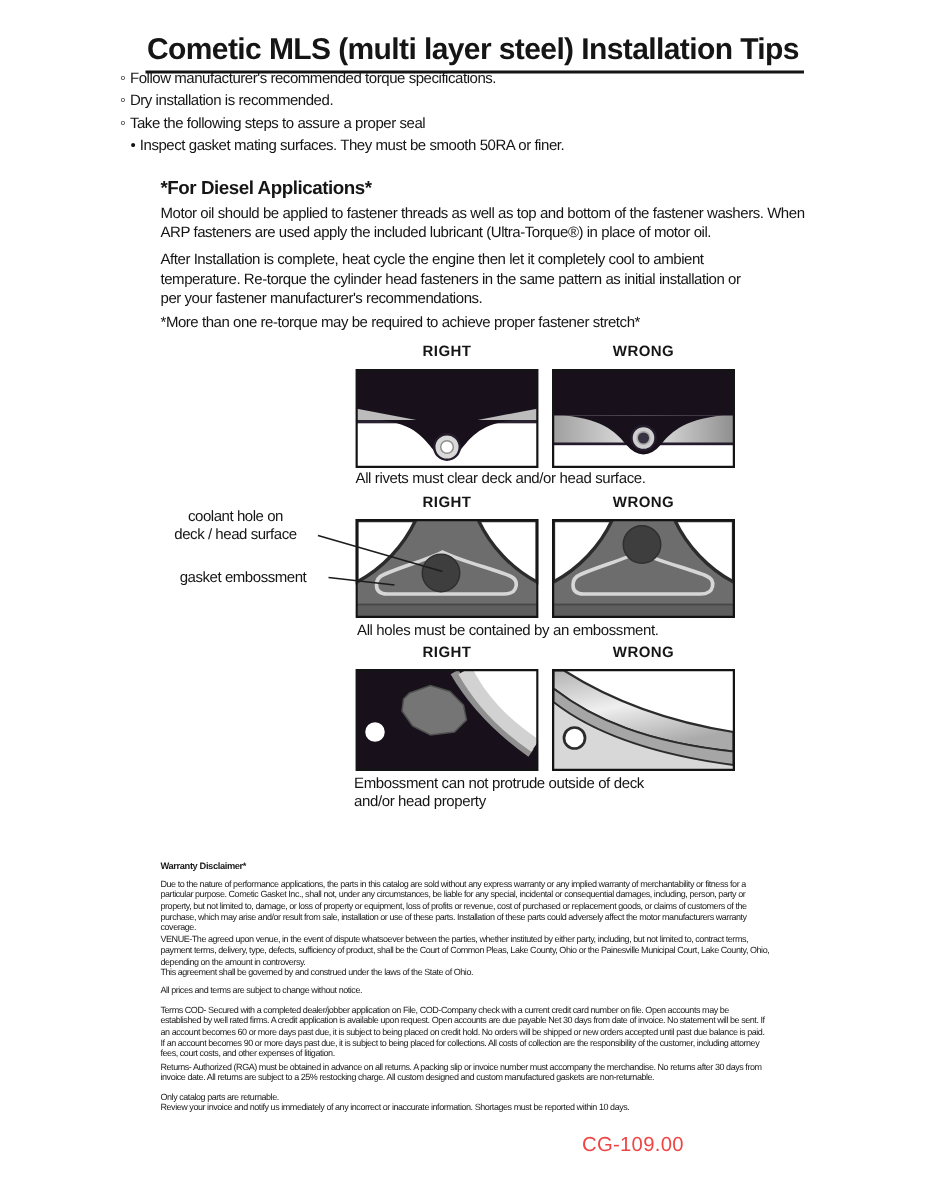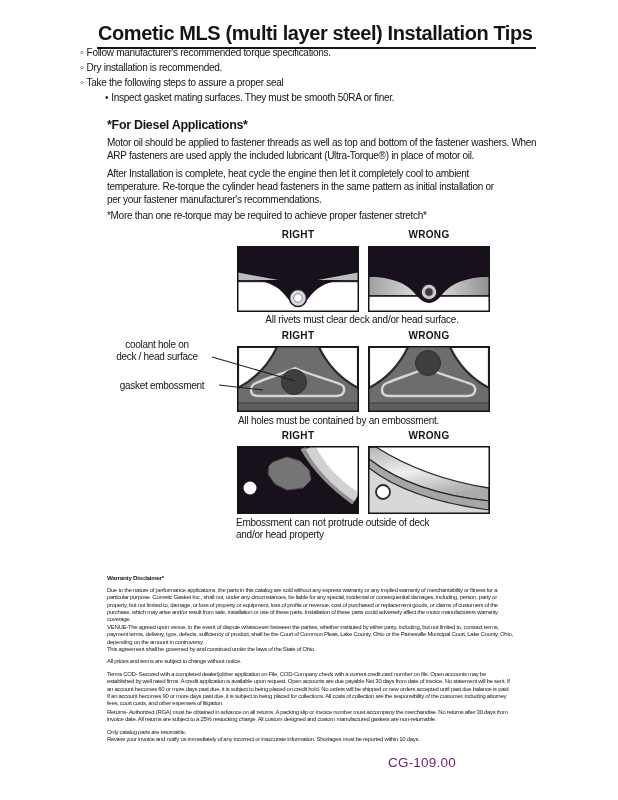--- a/index.html
+++ b/index.html
@@ -9,31 +9,31 @@
     font-family:"Liberation Sans", sans-serif; color:#151515;
   }
   .abs { position:absolute; }
   .title {
     font-size:20px; font-weight:bold; letter-spacing:-0.4px;
     border-bottom:2px solid #151515; padding:0 3px 2px 1px; white-space:nowrap;
   }
   .body-text { font-size:10px; letter-spacing:-0.3px; line-height:13.2px; }
   .tips { font-size:10px; letter-spacing:-0.3px; line-height:14.2px; }
   .brow { display:flex; align-items:baseline; }
-  .brow.sub { margin-left:25px; }
+  .brow.sub { margin-left:7px; }
   .bm { flex:0 0 auto; margin-right:3px; }
   .bm-circle::before { content:"◦"; font-size:11px; }
   .bm-dot::before { content:"•"; font-size:10px; }
   .heading2 { font-size:12.5px; font-weight:bold; letter-spacing:-0.3px; }
   .dlabel { font-size:10px; font-weight:bold; letter-spacing:0.3px; text-align:center; }
   .caption { font-size:10px; letter-spacing:-0.25px; line-height:12px; }
   .sidelabel { font-size:10px; letter-spacing:-0.3px; line-height:11.8px; text-align:center; }
   .fine { font-size:6px; letter-spacing:-0.3px; line-height:7.3px; width:406px; color:#1c1c1c; }
   .fine-bold { font-weight:bold; font-size:6.2px; letter-spacing:-0.25px; color:#1c1c1c; }
-  .doccode { font-size:13.5px; letter-spacing:0.2px; color:#701a75; }
+  .doccode { font-size:13.5px; letter-spacing:0.2px; color:#ef4444; }
   svg { display:block; }
 </style>
 </head>
 <body>
 
 <div class="page">
 
   <div class="abs title" style="left:97px; top:22px;">Cometic MLS (multi layer steel) Installation Tips</div>
 
   <div class="abs tips" style="left:80px; top:45px; width:480px;">
@@ -86,21 +86,21 @@
     <rect x="0" y="0" width="122" height="66" fill="#18111b"></rect>
     <rect x="1" y="31" width="120" height="19" fill="url(#g1)"></rect>
     <rect x="1" y="50" width="120" height="15" fill="#ffffff"></rect>
     <rect x="1" y="49" width="120" height="1.8" fill="#241c2c"></rect>
     <path d="M8,31 C36,33.5 44,44 49,50 Q55,57 61,57 Q67,57 73,50 C78,44 86,33.5 114,31 Z" fill="#18111b"></path>
     <circle cx="61" cy="46" r="8" fill="#cfcfcf" stroke="#241c2c" stroke-width="1.6"></circle>
     <circle cx="61" cy="46" r="4.2" fill="#3a3342" stroke="#a9a9a9" stroke-width="1"></circle>
     <rect x="0.75" y="0.75" width="120.5" height="64.5" fill="none" stroke="#141414" stroke-width="1.5"></rect>
   </svg>
 
-  <div class="abs caption" style="left:237px; top:314px; width:250px;text-align:center;">All rivets must clear deck and/or head surface.</div>
+  <div class="abs caption" style="left:237px; top:314px; width:250px;">All rivets must clear deck and/or head surface.</div>
 
   <div class="abs dlabel" style="left:237px; top:330px; width:122px;">RIGHT</div>
   <div class="abs dlabel" style="left:368px; top:330px; width:122px;">WRONG</div>
 
   <div class="abs sidelabel" style="left:107px; top:339px; width:100px;">
     <div>coolant hole on</div>
     <div>deck / head surface</div>
   </div>
   <div class="abs sidelabel" style="left:107px; top:380px; width:110px;">gasket embossment</div>
 

